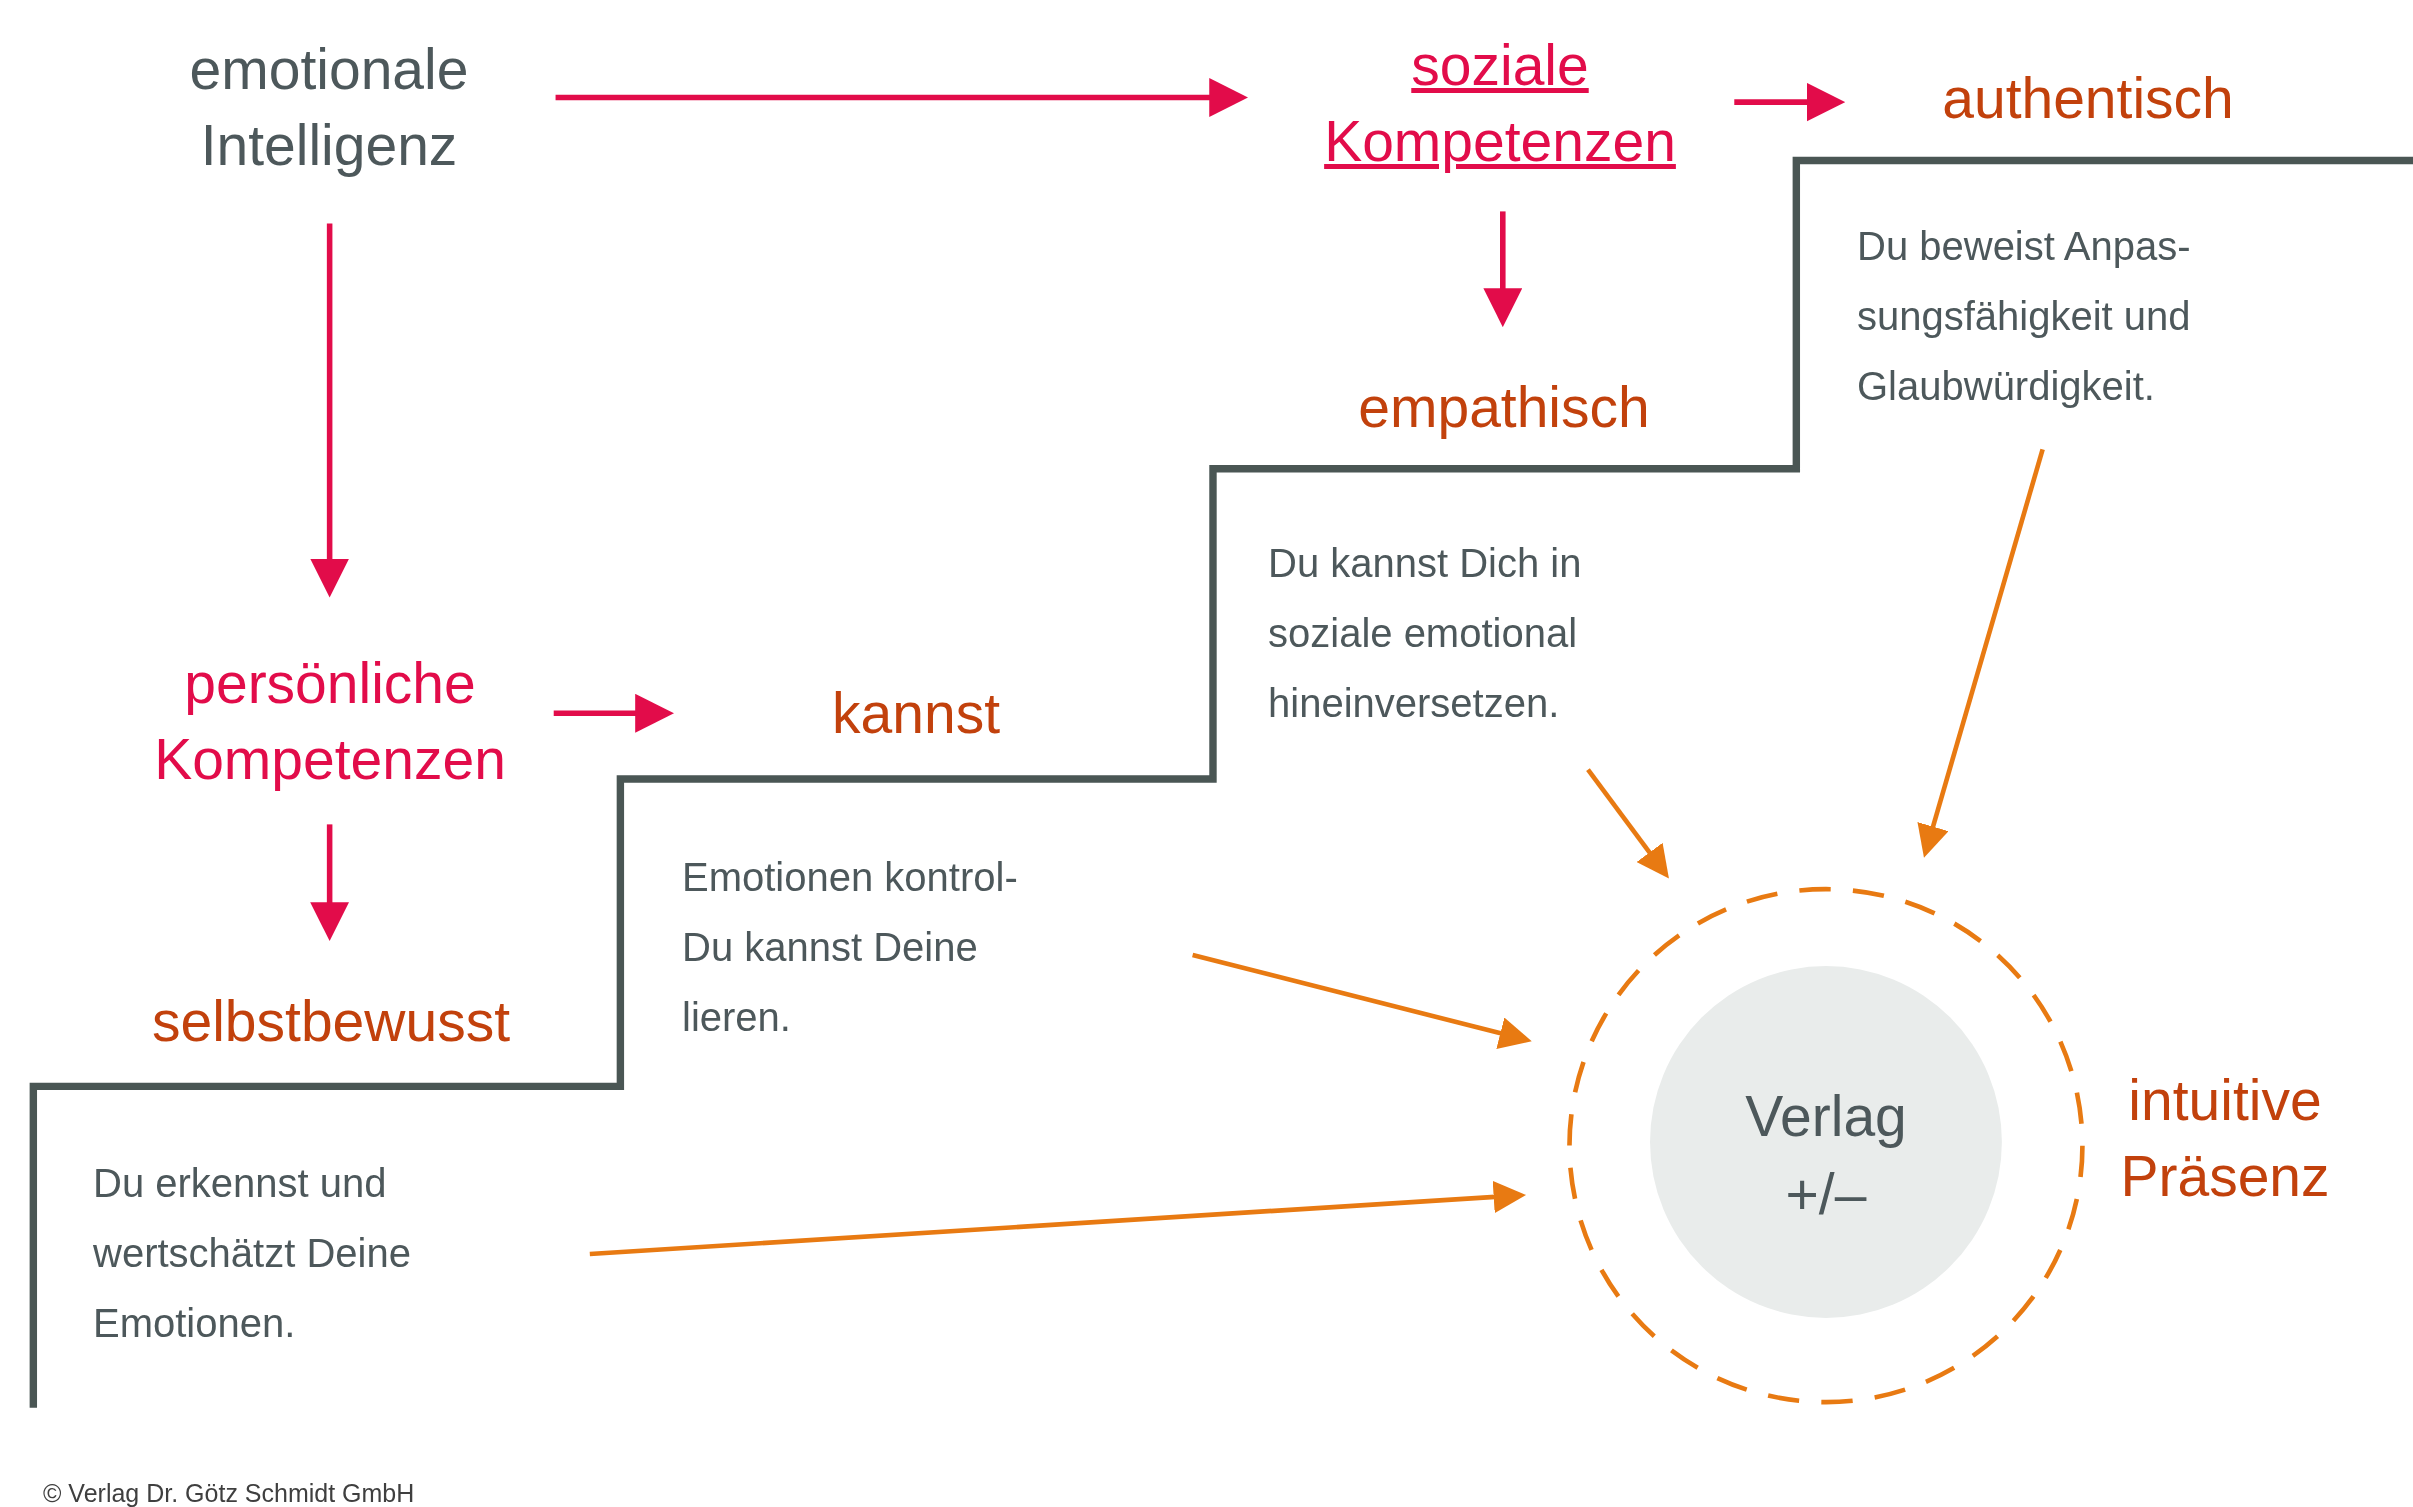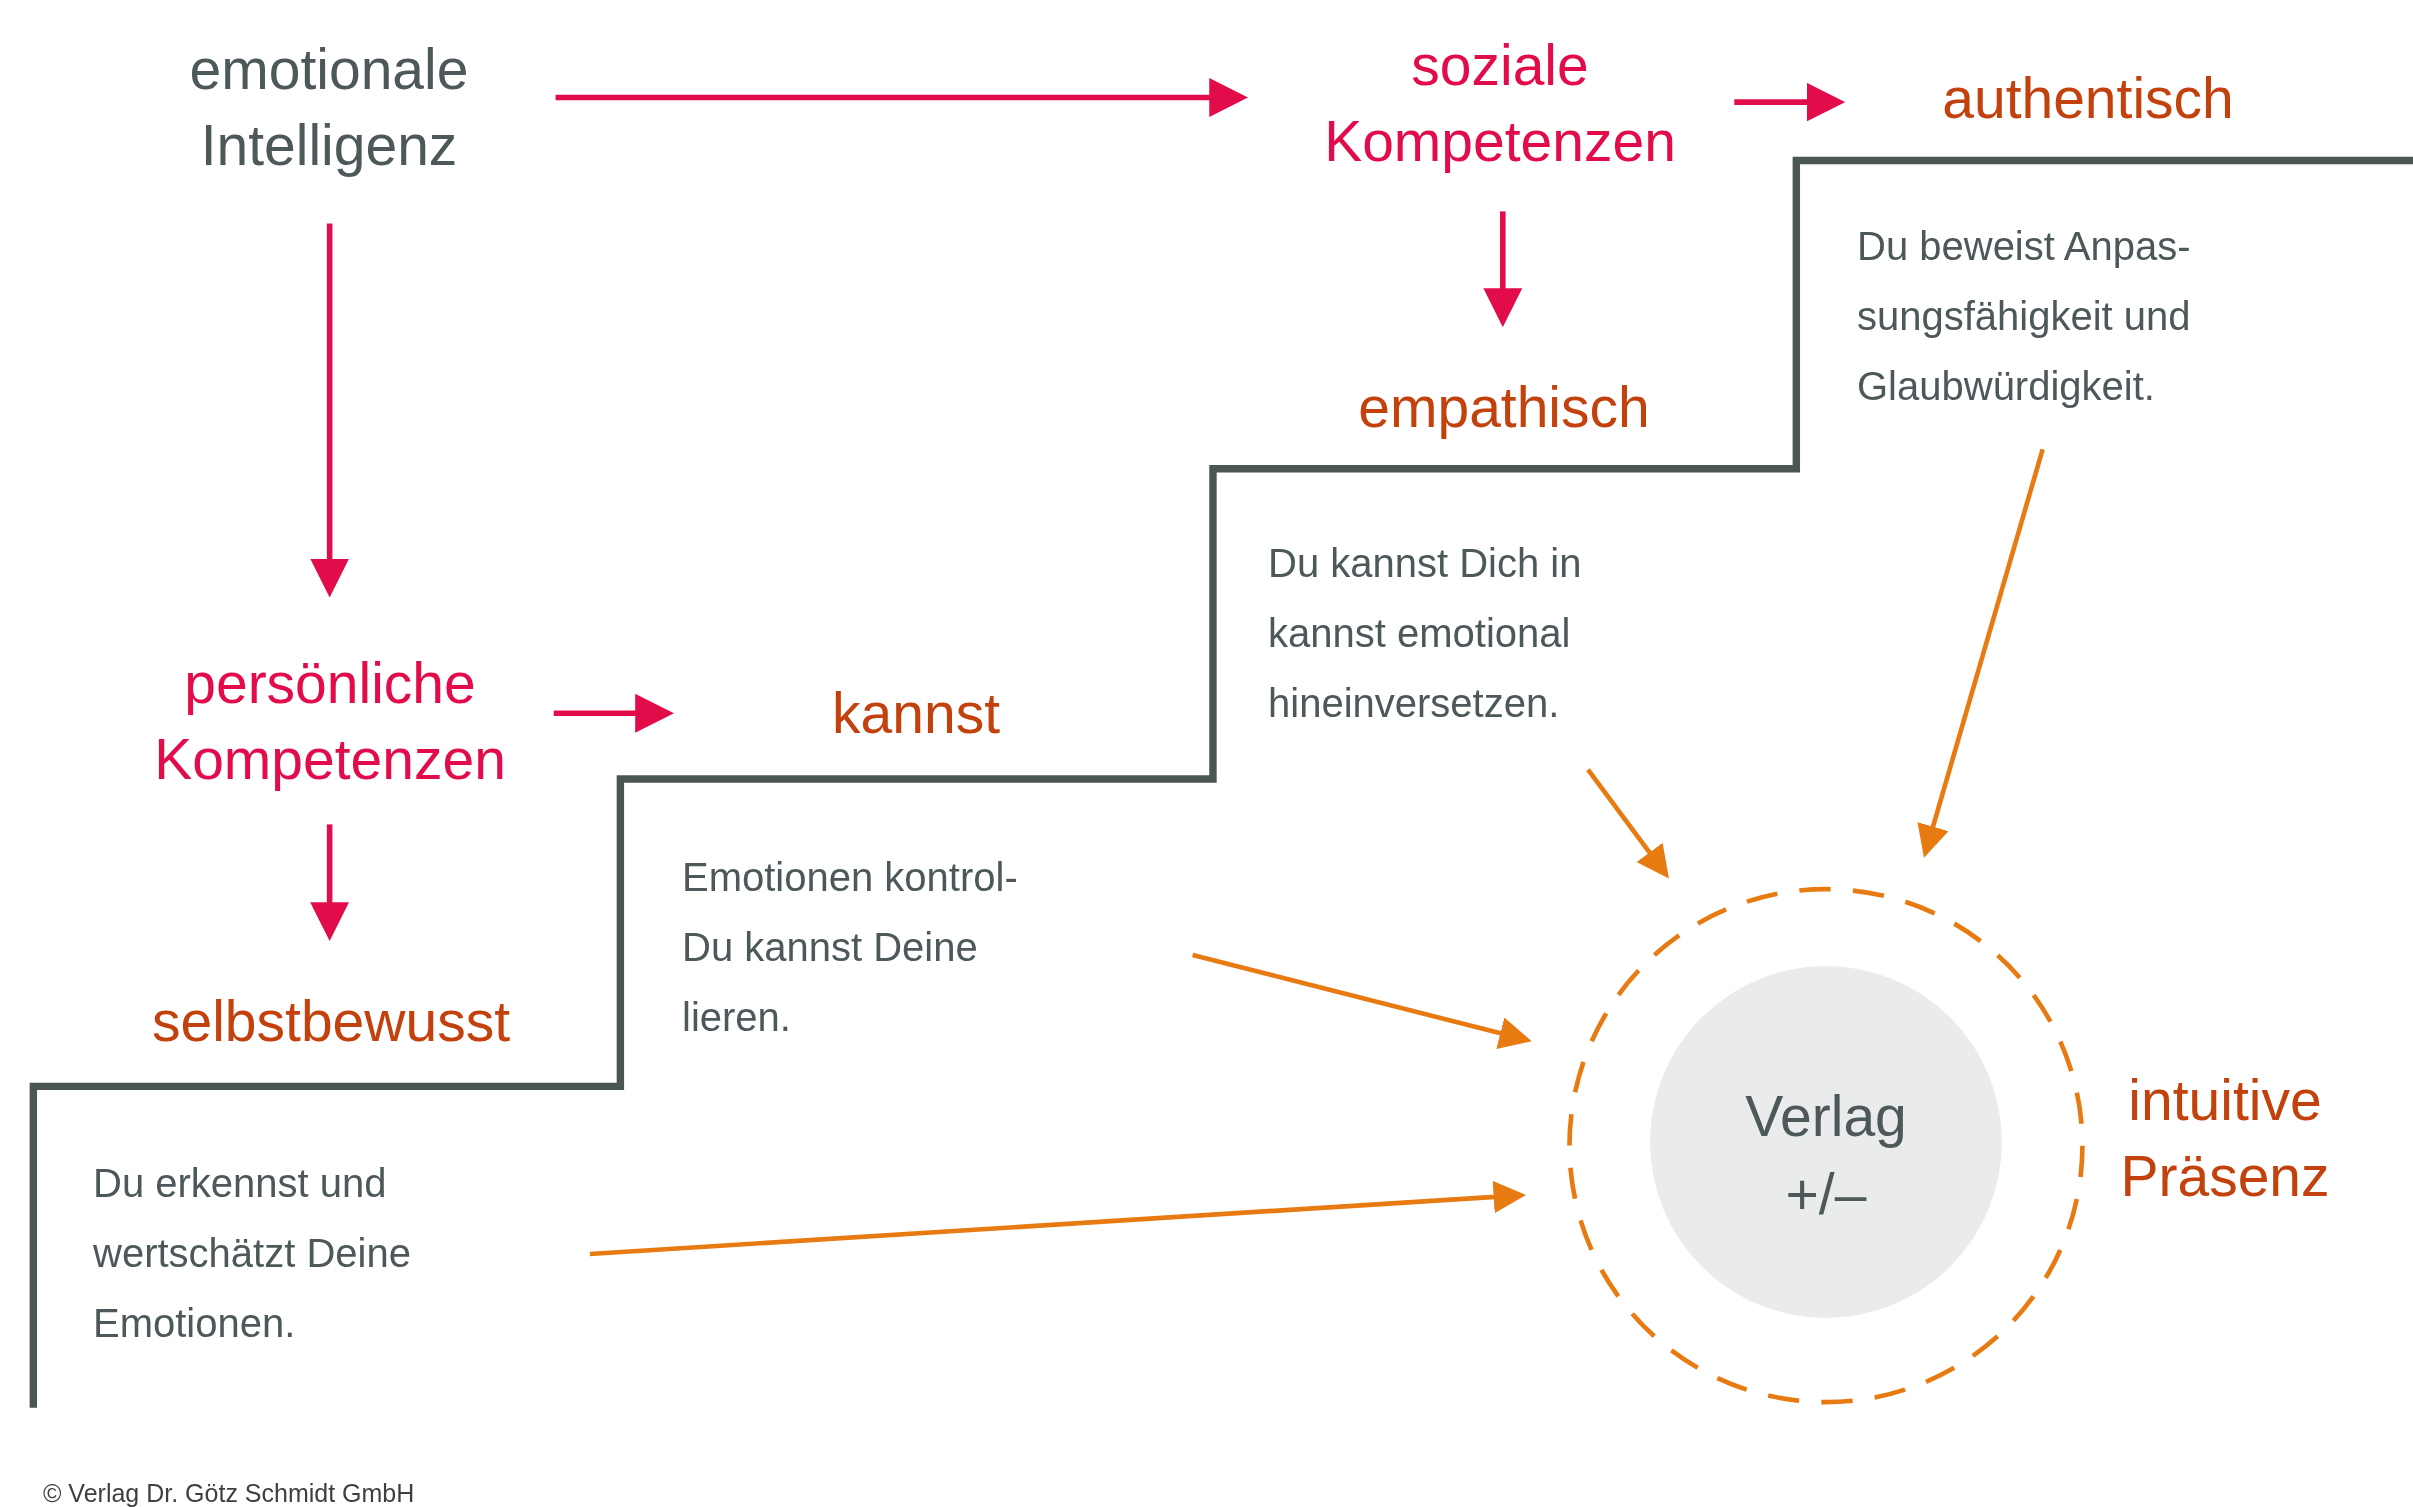--- a/index.html
+++ b/index.html
@@ -82,21 +82,21 @@
     <line x1="1715" y1="831" x2="1785" y2="925" stroke="#e87a12" stroke-width="5" marker-end="url(#mo)"></line>
     <line x1="1288" y1="1031" x2="1626" y2="1117" stroke="#e87a12" stroke-width="5" marker-end="url(#mo)"></line>
     <line x1="637" y1="1354" x2="1619" y2="1292" stroke="#e87a12" stroke-width="5" marker-end="url(#mo)"></line>
   </svg>
 
   <div class="label dark" style="left:329px; top:107px;">
     <span>emotionale</span>
     <span>Intelligenz</span>
   </div>
 
-  <div class="label red" style="left:1500px; top:103px;">
+  <div class="label red" style="left:1500px; top:103px;text-decoration:underline;">
     <span>soziale</span>
     <span>Kompetenzen</span>
   </div>
 
   <div class="label orange" style="left:2088px; top:98px;">
     <span>authentisch</span>
   </div>
 
   <div class="label orange" style="left:1504px; top:407px;">
     <span>empathisch</span>
@@ -126,21 +126,21 @@
   </div>
 
   <div class="note dark" style="left:1857px; top:211px;">
     <span>Du beweist Anpas-</span>
     <span>sungsfähigkeit und</span>
     <span>Glaubwürdigkeit.</span>
   </div>
 
   <div class="note dark" style="left:1268px; top:528px;">
     <span>Du kannst Dich in</span>
-    <span>kannst emotional</span>
+    <span>soziale emotional</span>
     <span>hineinversetzen.</span>
   </div>
 
   <div class="note dark" style="left:682px; top:842px;">
     <span>Emotionen kontrol-</span>
     <span>Du kannst Deine</span>
     <span>lieren.</span>
   </div>
 
   <div class="note dark" style="left:93px; top:1148px;">

